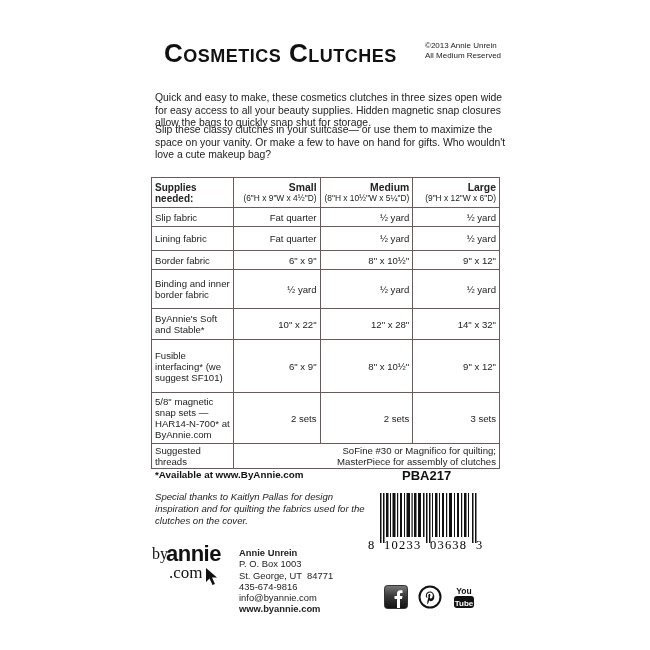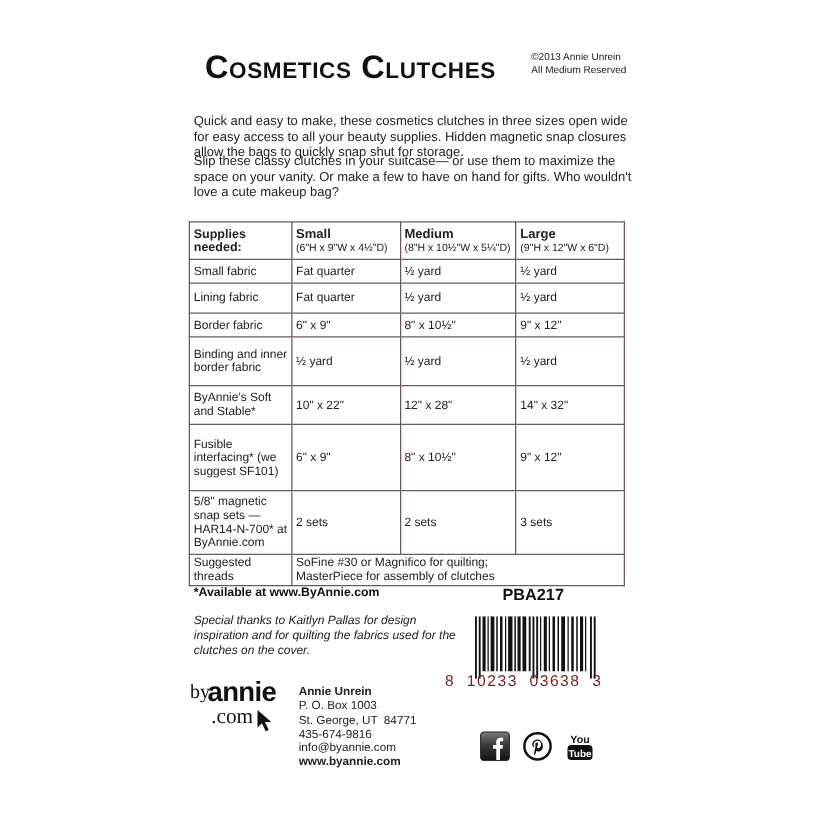--- a/index.html
+++ b/index.html
@@ -3,29 +3,29 @@
 <meta charset="utf-8">
 <style>
   html, body { margin:0; padding:0; background:#ffffff; }
   body { width:650px; height:650px; position:relative; overflow:hidden; font-family:"Liberation Sans", sans-serif; color:#1a1a1a; }
   .abs { position:absolute; }
   .title { left:164px; top:38px; font-family:"Liberation Sans", sans-serif; font-weight:bold; font-size:26px; letter-spacing:0.5px; color:#111; font-variant:small-caps; line-height:30px; }
   .copyright { left:425px; top:41px; font-size:8px; line-height:10px; color:#222; }
   .para { left:155px; width:360px; font-size:10.4px; line-height:12.5px; color:#222; }
   table.supplies { position:absolute; left:151px; top:177px; width:349px; border-collapse:collapse; font-size:9.6px; color:#222; }
   table.supplies td { border:1.4px solid #6b5a5a; padding:1px 3px; vertical-align:middle; line-height:11px; }
-  table.supplies td.c { text-align:left; }
+  table.supplies td.c { text-align:right; }
   .hdr-label { font-weight:bold; font-size:10px; }
   .size-name { font-weight:bold; font-size:10.4px; display:block; }
   .size-dim { font-size:8.4px; display:block; }
   .note { left:155px; top:469px; font-weight:bold; font-size:9.8px; color:#111; }
   .thanks { left:155px; top:491px; width:210px; font-style:italic; font-size:9.6px; line-height:12px; color:#222; }
   .pba { left:402px; top:468px; font-weight:bold; font-size:13px; color:#111; }
   .barcode { left:380px; top:493px; width:100px; height:50px; }
-  .digits { left:356px; top:538px; font-size:12.5px; letter-spacing:1.2px; color:#7f1d1d; font-family:Liberation Sans, sans-serif; }
+  .digits { left:368px; top:538px; font-size:12.5px; letter-spacing:1.2px; color:#000000; font-family:Liberation Serif, serif; }
   .logo { left:152px; top:543px; width:70px; height:46px; }
   .contact { left:239px; top:547px; font-size:9.4px; line-height:11.3px; color:#222; }
   .contact .b { font-weight:bold; }
   .social { top:585px; width:24px; height:24px; }
 </style>
 </head>
 <body>
 
 <div class="abs title">Cosmetics Clutches</div>
 <div class="abs copyright">
@@ -53,21 +53,21 @@
     <td class="c">
           <span class="size-name">Medium</span>
           <span class="size-dim">(8"H x 10½"W x 5¼"D)</span>
         </td>
     <td class="c">
           <span class="size-name">Large</span>
           <span class="size-dim">(9"H x 12"W x 6"D)</span>
         </td>
   </tr>
   <tr style="height:19px;">
-    <td>Small fabric</td>
+    <td>Slip fabric</td>
     <td class="c">Fat quarter</td>
     <td class="c">½ yard</td>
     <td class="c">½ yard</td>
   </tr>
   <tr style="height:24px;">
     <td>Lining fabric</td>
     <td class="c">Fat quarter</td>
     <td class="c">½ yard</td>
     <td class="c">½ yard</td>
   </tr>

